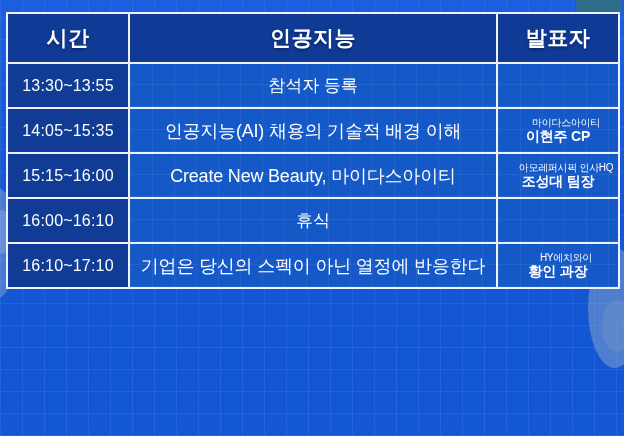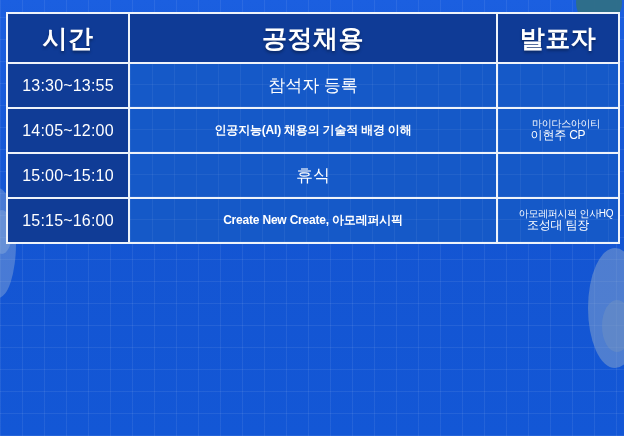--- a/index.html
+++ b/index.html
@@ -78,21 +78,21 @@
     background-clip: padding-box;
   }
   col.c-time    { width: 122px; }
   col.c-program { width: 368px; }
   col.c-speaker { width: 122px; }
 
   
   thead th {
     height: 48px;
     background: #0f3b96;
-    font-size: 25px;
+    font-size: 21px;
     font-weight: bold;
     letter-spacing: .5px;
     text-shadow: 0 2px 3px rgba(0,0,0,0.35);
     margin-left: 20px;
   }
 
   
   tbody tr { height: 45px; border-radius: 13px; }
   td.time {
     background: #103c96;
@@ -104,42 +104,42 @@
     background:
       repeating-linear-gradient(0deg, rgba(255,255,255,0.055) 0 1px, rgba(255,255,255,0) 1px 22px),
       repeating-linear-gradient(90deg, rgba(255,255,255,0.055) 0 1px, rgba(255,255,255,0) 1px 22px),
       #1559c8;
     font-size: 17px;
     font-weight: normal;
     padding: 0 8px;
     margin-left: 8px;
   }
   td.program.bold {
-    font-weight: bold;
-    font-size: 12px;
+    font-weight: normal;
+    font-size: 18px;
     letter-spacing: -.2px;
   }
   td.speaker {
     background:
       repeating-linear-gradient(0deg, rgba(255,255,255,0.055) 0 1px, rgba(255,255,255,0) 1px 22px),
       repeating-linear-gradient(90deg, rgba(255,255,255,0.055) 0 1px, rgba(255,255,255,0) 1px 22px),
       #1559c8;
     line-height: 1.15;
   }
   .org {
     display: block;
     font-size: 10px;
     font-weight: normal;
     letter-spacing: -.3px;
     padding-left: 16px;
   }
   .person {
     display: block;
-    font-size: 12px;
-    font-weight: normal;
+    font-size: 14px;
+    font-weight: bold;
     letter-spacing: -.2px;
   }
 </style>
 </head>
 <body>
 
 <div id="poster">
   <div class="deco" id="deco-corner-circle"></div>
   <div class="deco" id="deco-right-blob"></div>
   <div class="deco" id="deco-right-blob2"></div>
@@ -148,46 +148,54 @@
 
   <table id="schedule-table">
     <colgroup>
       <col class="c-time">
       <col class="c-program">
       <col class="c-speaker">
     </colgroup>
     <thead>
       <tr>
         <th>시간</th>
-        <th>공정채용</th>
+        <th>인공지능</th>
         <th>발표자</th>
       </tr>
     </thead>
     <tbody id="schedule-body">
         <tr>
           <td class="time">13:30~13:55</td>
           <td class="program">참석자 등록</td>
           <td class="speaker"></td>
         </tr>
         <tr>
-          <td class="time">14:05~12:00</td>
+          <td class="time">14:05~15:35</td>
           <td class="program bold">인공지능(AI) 채용의 기술적 배경 이해</td>
           <td class="speaker">
             <span class="org">마이다스아이티</span>
             <span class="person">이현주 CP</span>
           </td>
         </tr>
         <tr>
-          <td class="time">15:00~15:10</td>
-          <td class="program">휴식</td>
-          <td class="speaker"></td>
-        </tr>
-        <tr>
           <td class="time">15:15~16:00</td>
-          <td class="program bold">Create New Create, 아모레퍼시픽</td>
+          <td class="program bold">Create New Beauty, 마이다스아이티</td>
           <td class="speaker">
             <span class="org">아모레퍼시픽 인사HQ</span>
             <span class="person">조성대 팀장</span>
           </td>
         </tr>
+        <tr>
+          <td class="time">16:00~16:10</td>
+          <td class="program">휴식</td>
+          <td class="speaker"></td>
+        </tr>
+        <tr>
+          <td class="time">16:10~17:10</td>
+          <td class="program bold">기업은 당신의 스펙이 아닌 열정에 반응한다</td>
+          <td class="speaker">
+            <span class="org">HY에치와이</span>
+            <span class="person">황인 과장</span>
+          </td>
+        </tr>
       </tbody>
   </table>
 </div>
 
 </body></html>

